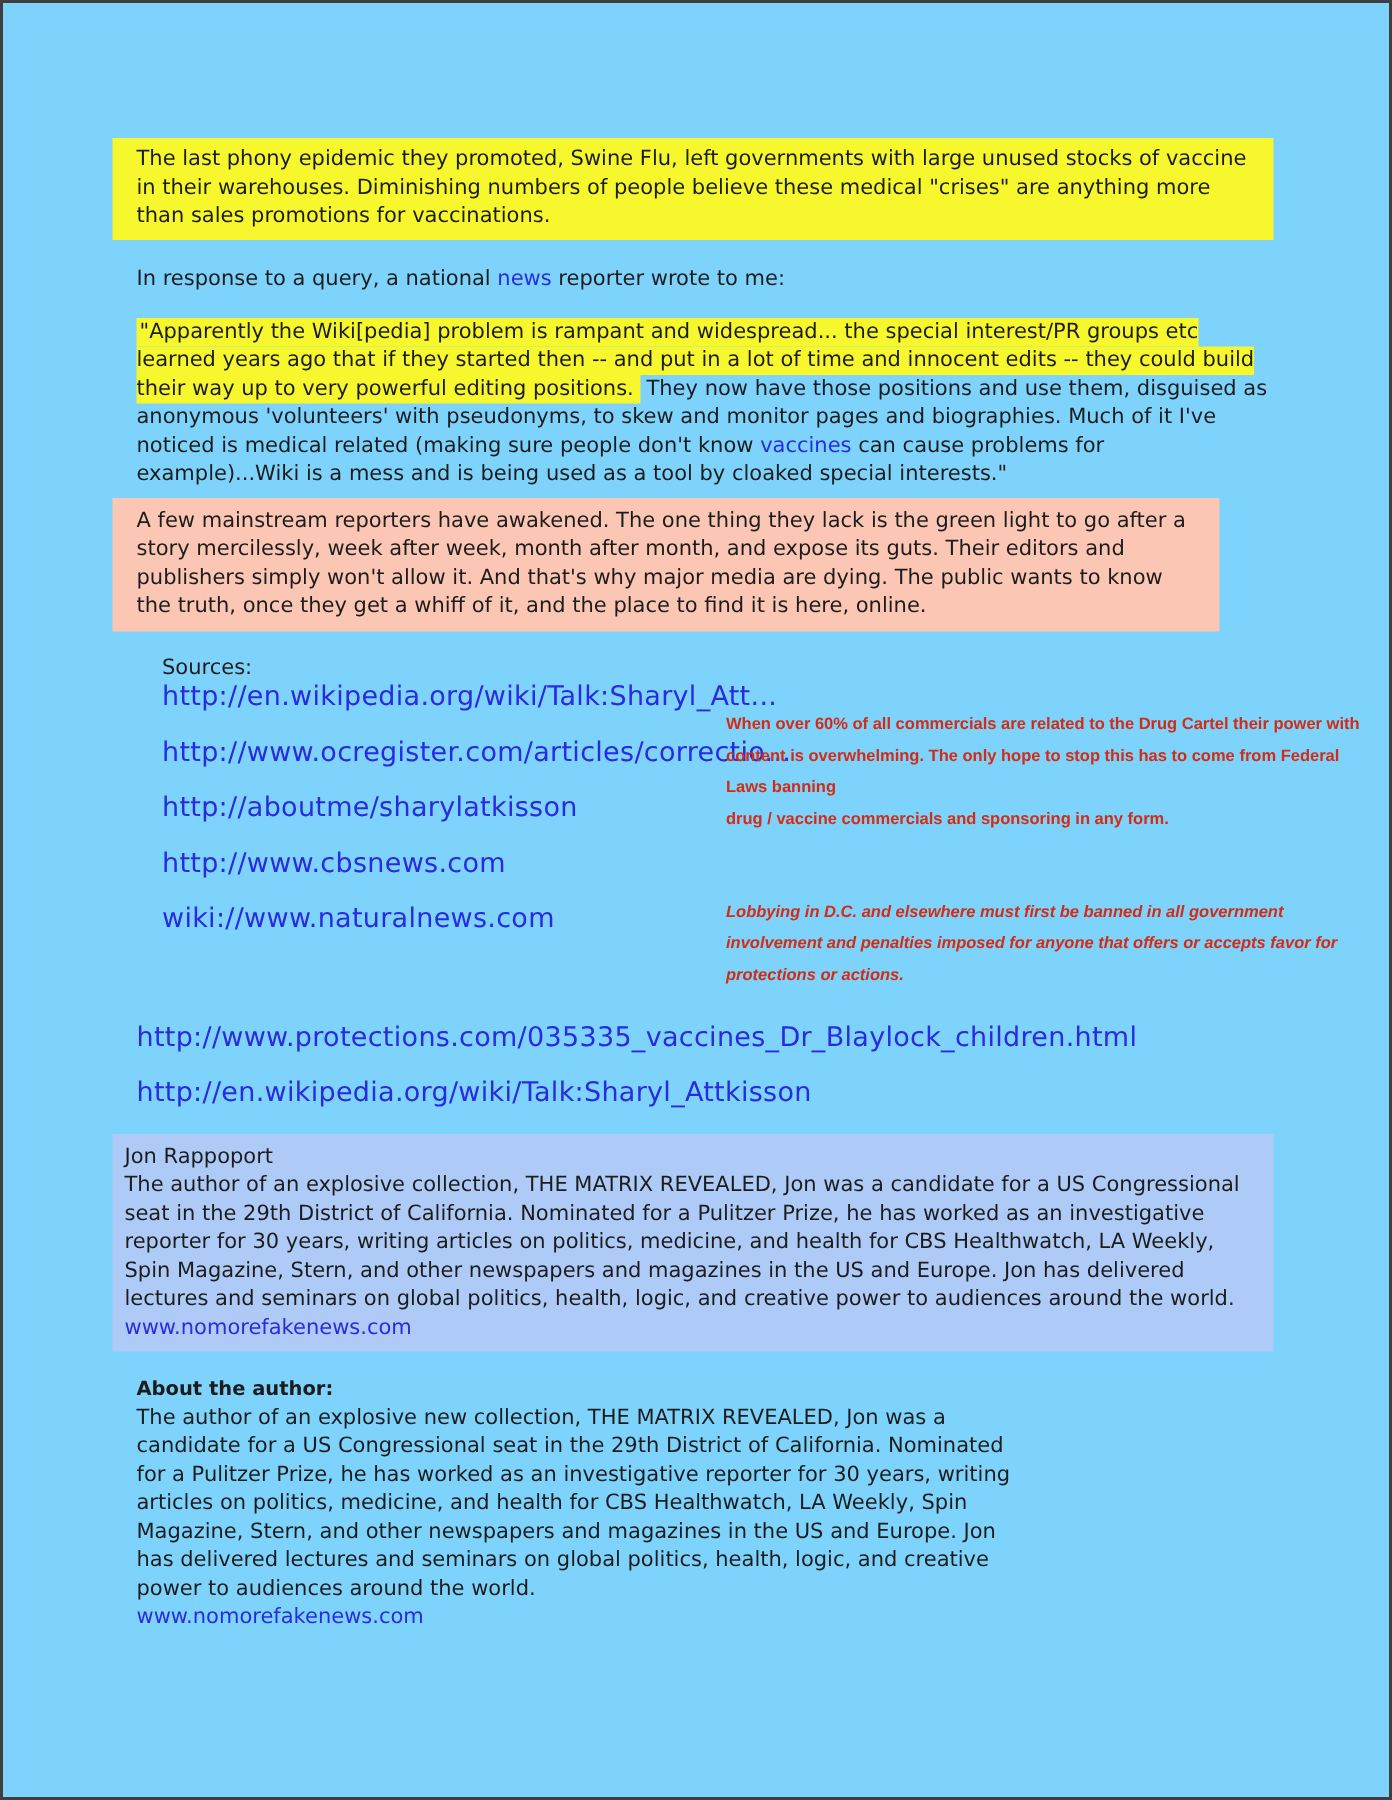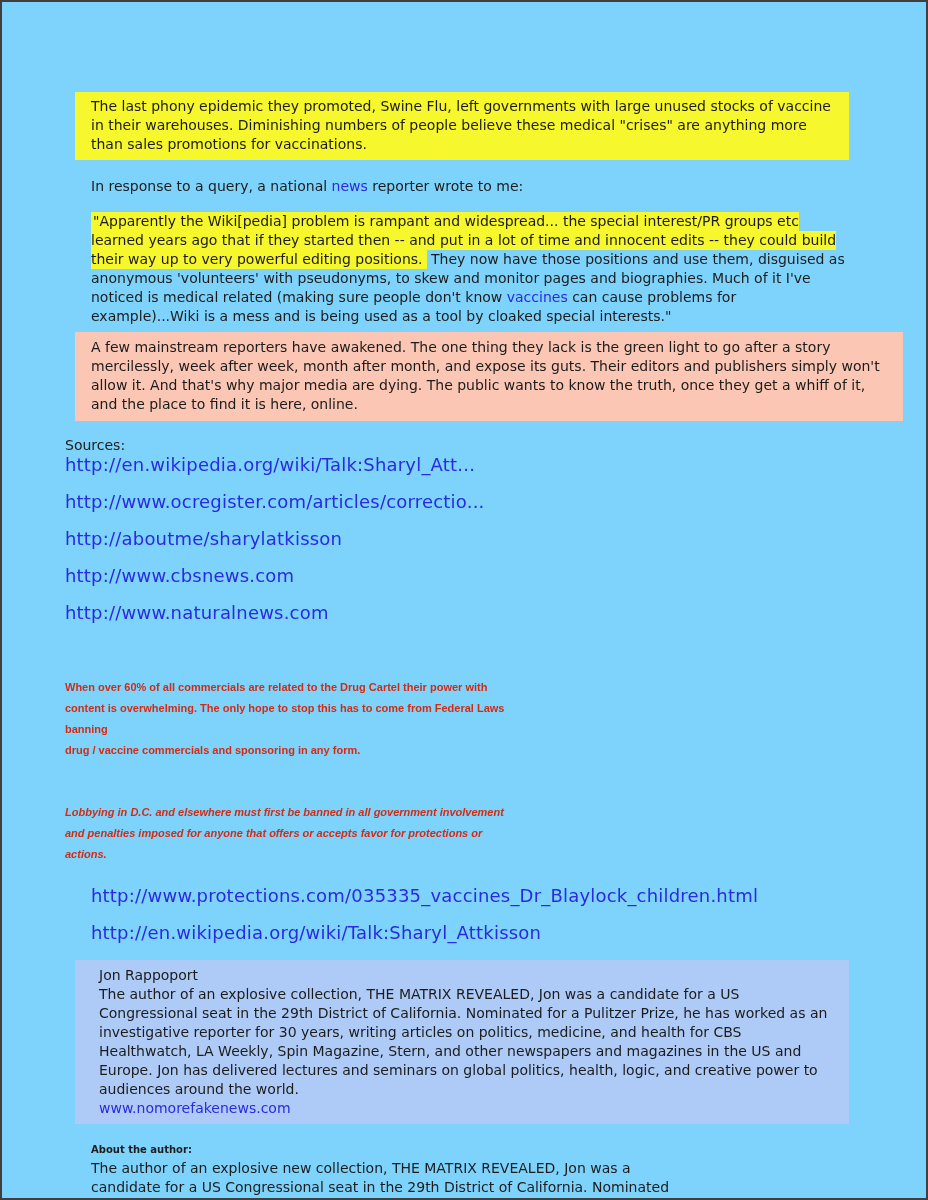--- a/index.html
+++ b/index.html
@@ -34,29 +34,28 @@
   .quote-para {
     margin: 16px 0 0 89px;
     width: 758px;
   }
   .quote-para .mark-yellow {
     background: #f7f72e;
     padding: 1px 4px 2px 2px;
   }
   .hl-salmon-block {
     margin: 6px 0 0 73px;
-    width: 828px;
+    width: 738px;
     padding: 6px 16px 7px 16px;
     background: #fbc7b4;
   }
   .sources-row {
     display: flex;
-    margin: 15px 0 0 63px;
+    margin: 15px 0 0 106px;
     width: 800px;
-    flex-direction: column;
   }
   .sources-left { width: 376px; flex: 0 0 auto; }
   .sources-label {
     font-size: 14px;
     line-height: 19px;
     color: #1c1c1c;
   }
   a.doc-link, .doc-link {
     display: inline-block;
     color: #2a2adf;
@@ -77,35 +76,35 @@
     line-height: 21px;
     color: #d22c14;
     white-space: pre-line;
   }
   .red-note .red-para + .red-para { margin-top: 20px; font-style: italic; }
   .links-bottom { margin: 0 0 0 89px; }
   .links-bottom .doc-link { display: block; }
   .hl-blue-block {
     margin: 10px 0 0 73px;
     width: 774px;
-    padding: 6px 16px 6px 24px;
+    padding: 6px 16px 6px 8px;
     background: #aecbf7;
   }
   .inline-link {
     color: #2a2adf;
     text-decoration: none;
     cursor: pointer;
   }
   .about-section {
     margin: 16px 0 0 89px;
     width: 588px;
   }
   .about-heading {
     font-weight: bold;
-    font-size: 10px;
+    font-size: 13px;
     line-height: 19px;
   }
 </style>
 </head>
 <body>
 
 <div class="page">
 
   <div class="hl-yellow-block body-text">The last phony epidemic they promoted, Swine Flu, left governments with large unused stocks of vaccine in their warehouses. Diminishing numbers of people believe these medical "crises" are anything more than sales promotions for vaccinations.</div>
 
@@ -115,21 +114,21 @@
 
   <div class="hl-salmon-block body-text">A few mainstream reporters have awakened. The one thing they lack is the green light to go after a story mercilessly, week after week, month after month, and expose its guts. Their editors and publishers simply won't allow it. And that's why major media are dying. The public wants to know the truth, once they get a whiff of it, and the place to find it is here, online.</div>
 
   <div class="sources-row">
     <div class="sources-left">
       <div class="sources-label">Sources:</div>
       <a class="doc-link">http://en.wikipedia.org/wiki/Talk:Sharyl_Att...</a>
       <a class="doc-link">http://www.ocregister.com/articles/correctio...</a>
       <a class="doc-link">http://aboutme/sharylatkisson</a>
       <a class="doc-link">http://www.cbsnews.com</a>
-      <a class="doc-link">http://www.naturalnews.com</a>
+      <a class="doc-link">wiki://www.naturalnews.com</a>
     </div>
     <div class="red-note">
       <div class="red-para">When over 60% of all commercials are related to the Drug Cartel their power with content is overwhelming. The only hope to stop this has to come from Federal Laws banning
 drug / vaccine commercials and sponsoring in any form.</div>
       <div class="red-para">Lobbying in D.C. and elsewhere must first be banned in all government involvement and penalties imposed for anyone that offers or accepts favor for protections or actions.</div>
     </div>
   </div>
 
   <div class="links-bottom">
     <a class="doc-link">http://www.protections.com/035335_vaccines_Dr_Blaylock_children.html</a>

